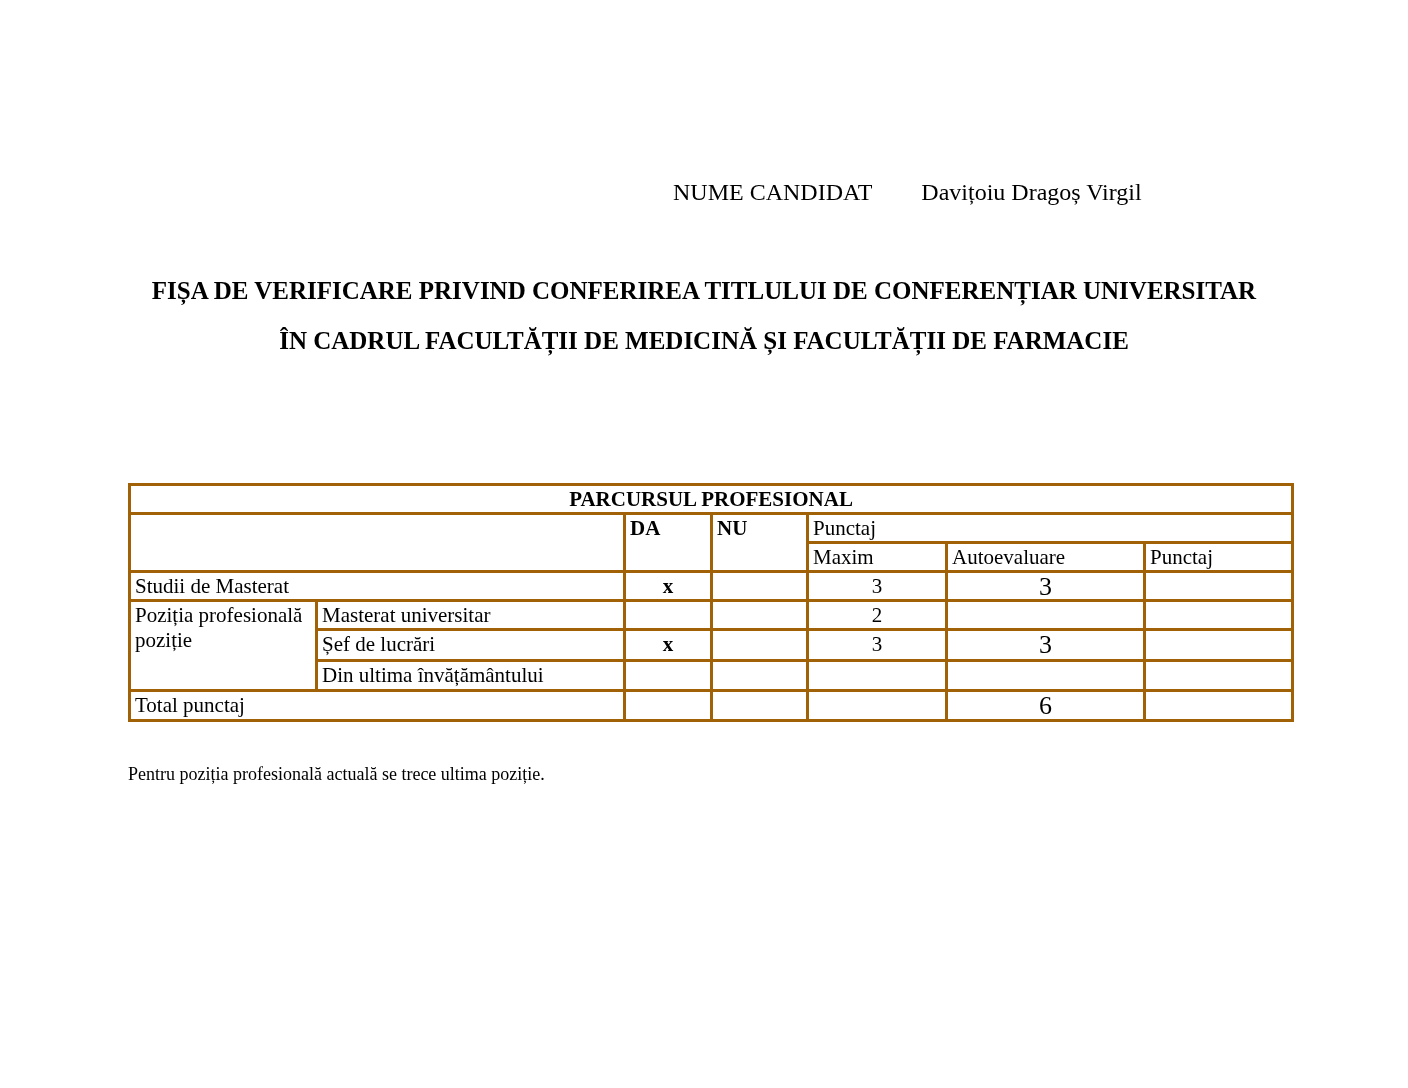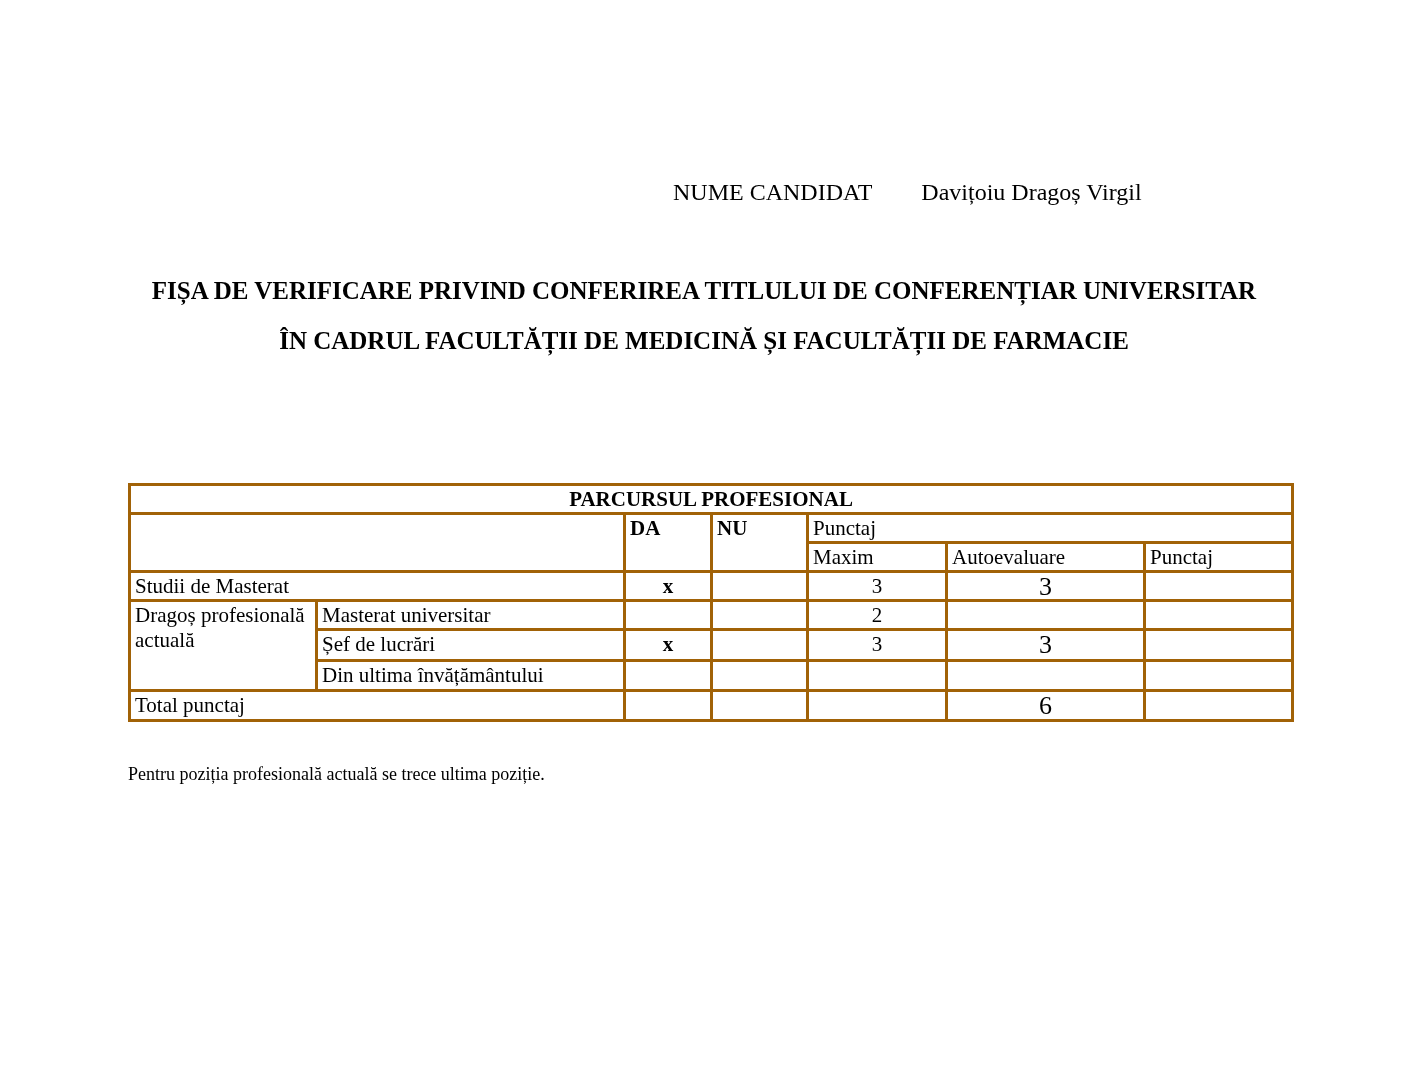--- a/index.html
+++ b/index.html
@@ -150,21 +150,21 @@
     </tr>
     <tr style="height:29px">
       <td colspan="2" class="lbl">Studii de Masterat</td>
       <td class="xmark">x</td>
       <td class="val"></td>
       <td class="val">3</td>
       <td class="big">3</td>
       <td class="val"></td>
     </tr>
     <tr style="height:27px">
-      <td rowspan="3" class="group-lbl">Dragoș profesională actuală</td>
+      <td rowspan="3" class="group-lbl">Poziția profesională poziție</td>
       <td class="lbl">Masterat universitar</td>
       <td class="val"></td>
       <td class="val"></td>
       <td class="val">2</td>
       <td class="val"></td>
       <td class="val"></td>
     </tr>
     <tr style="height:31px">
       <td class="lbl">Șef de lucrări</td>
       <td class="xmark">x</td>

